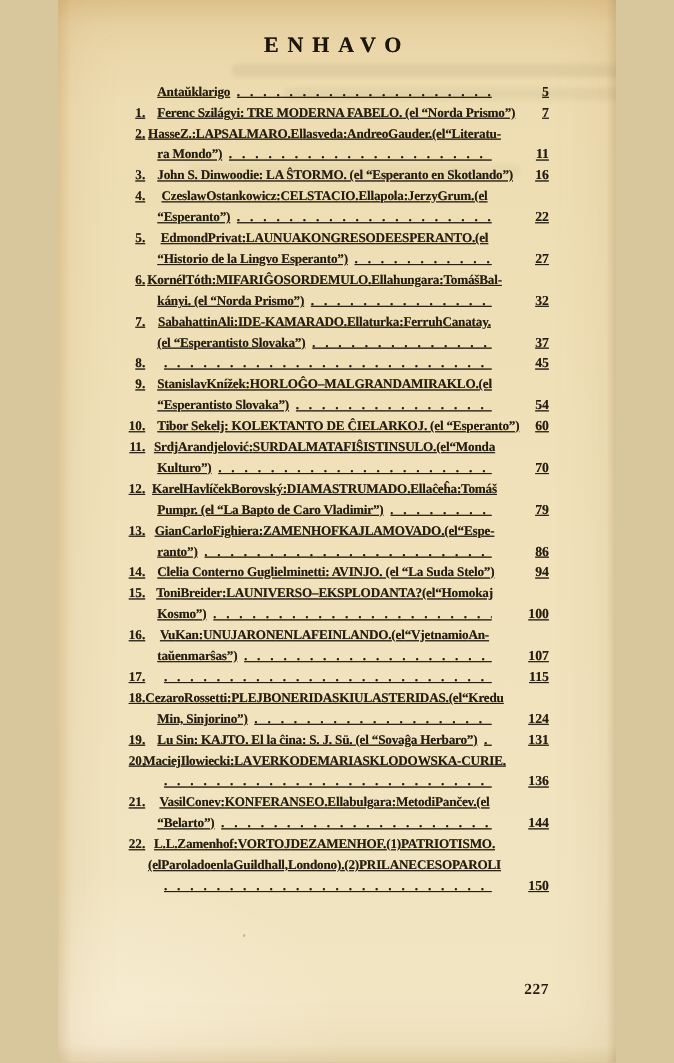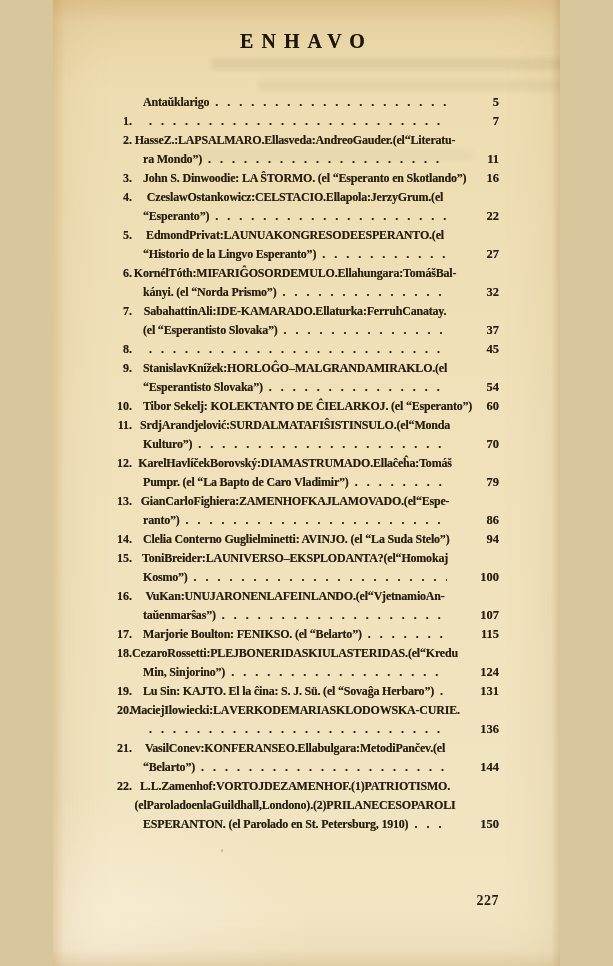--- a/index.html
+++ b/index.html
@@ -37,26 +37,27 @@
   #title {
     margin: 0; padding-top: 30px;
     text-align: center;
     font-size: 20px; font-weight: bold;
     letter-spacing: 8px;
     color: #1d1509;
     text-shadow: 0 0 0.5px rgba(35,25,8,0.7);
   }
 
   #toc {
-    margin-top: 40px;
+    margin-top: 21px;
     padding-left: 57px;
     padding-right: 61px;
     font-size: 12px; font-weight: bold;
     line-height: 19px;
     text-shadow: 0 0 0.4px rgba(40,30,10,0.55);
+    text-decoration: underline;
   }
   .toc-item { display: flex; }
   .num  { width: 22px; margin-right: 11px; text-align: right; align-self: flex-start; flex: none; }
   .body { flex: 1 1 auto; min-width: 0; }
   .line { letter-spacing: -0.2px; }
   .line-justify { display: flex; justify-content: center; }
   .line-justify span { white-space: nowrap; }
   .lastline { display: flex; align-items: baseline; }
   .lastline .text { white-space: nowrap; }
   .dots {
@@ -101,20 +102,21 @@
               <span class="text">Antaŭklarigo</span>
               <span class="dots">. . . . . . . . . . . . . . . . . . . . . . . . . . . . . . . . . . . . . . . . . . . . . . . . . . . . . . . . . . . . . . . . . . . . . . </span>
             </div>
           </div>
           <div class="pagenum">5</div>
         </div>
         <div class="toc-item">
           <div class="num">1.</div>
           <div class="body">
             <div class="line lastline">
+              <span class="text">Ferenc Szilágyi: TRE MODERNA FABELO. (el “Norda Prismo”)</span>
               <span class="dots">. . . . . . . . . . . . . . . . . . . . . . . . . . . . . . . . . . . . . . . . . . . . . . . . . . . . . . . . . . . . . . . . . . . . . . </span>
             </div>
           </div>
           <div class="pagenum">7</div>
         </div>
         <div class="toc-item">
           <div class="num">2.</div>
           <div class="body">
             <div class="line line-justify">
               <span>Hasse</span>
@@ -378,21 +380,20 @@
               <span class="text">taŭenmarŝas”)</span>
               <span class="dots">. . . . . . . . . . . . . . . . . . . . . . . . . . . . . . . . . . . . . . . . . . . . . . . . . . . . . . . . . . . . . . . . . . . . . . </span>
             </div>
           </div>
           <div class="pagenum">107</div>
         </div>
         <div class="toc-item">
           <div class="num">17.</div>
           <div class="body">
             <div class="line lastline">
-              <span class="text">Marjorie Boulton: FENIKSO. (el “Belarto”)</span>
               <span class="dots">. . . . . . . . . . . . . . . . . . . . . . . . . . . . . . . . . . . . . . . . . . . . . . . . . . . . . . . . . . . . . . . . . . . . . . </span>
             </div>
           </div>
           <div class="pagenum">115</div>
         </div>
         <div class="toc-item">
           <div class="num">18.</div>
           <div class="body">
             <div class="line line-justify">
               <span>Cezaro</span>
@@ -482,21 +483,20 @@
               <span>la</span>
               <span>Guildhall,</span>
               <span>Londono).</span>
               <span>(2)</span>
               <span>PRI</span>
               <span>LA</span>
               <span>NECESO</span>
               <span>PAROLI</span>
             </div>
             <div class="line lastline">
-              <span class="text">ESPERANTON. (el Parolado en St. Petersburg, 1910)</span>
               <span class="dots">. . . . . . . . . . . . . . . . . . . . . . . . . . . . . . . . . . . . . . . . . . . . . . . . . . . . . . . . . . . . . . . . . . . . . . </span>
             </div>
           </div>
           <div class="pagenum">150</div>
         </div>
       </div>
   </div>
 
   <div id="folio">227</div>
 </div>

